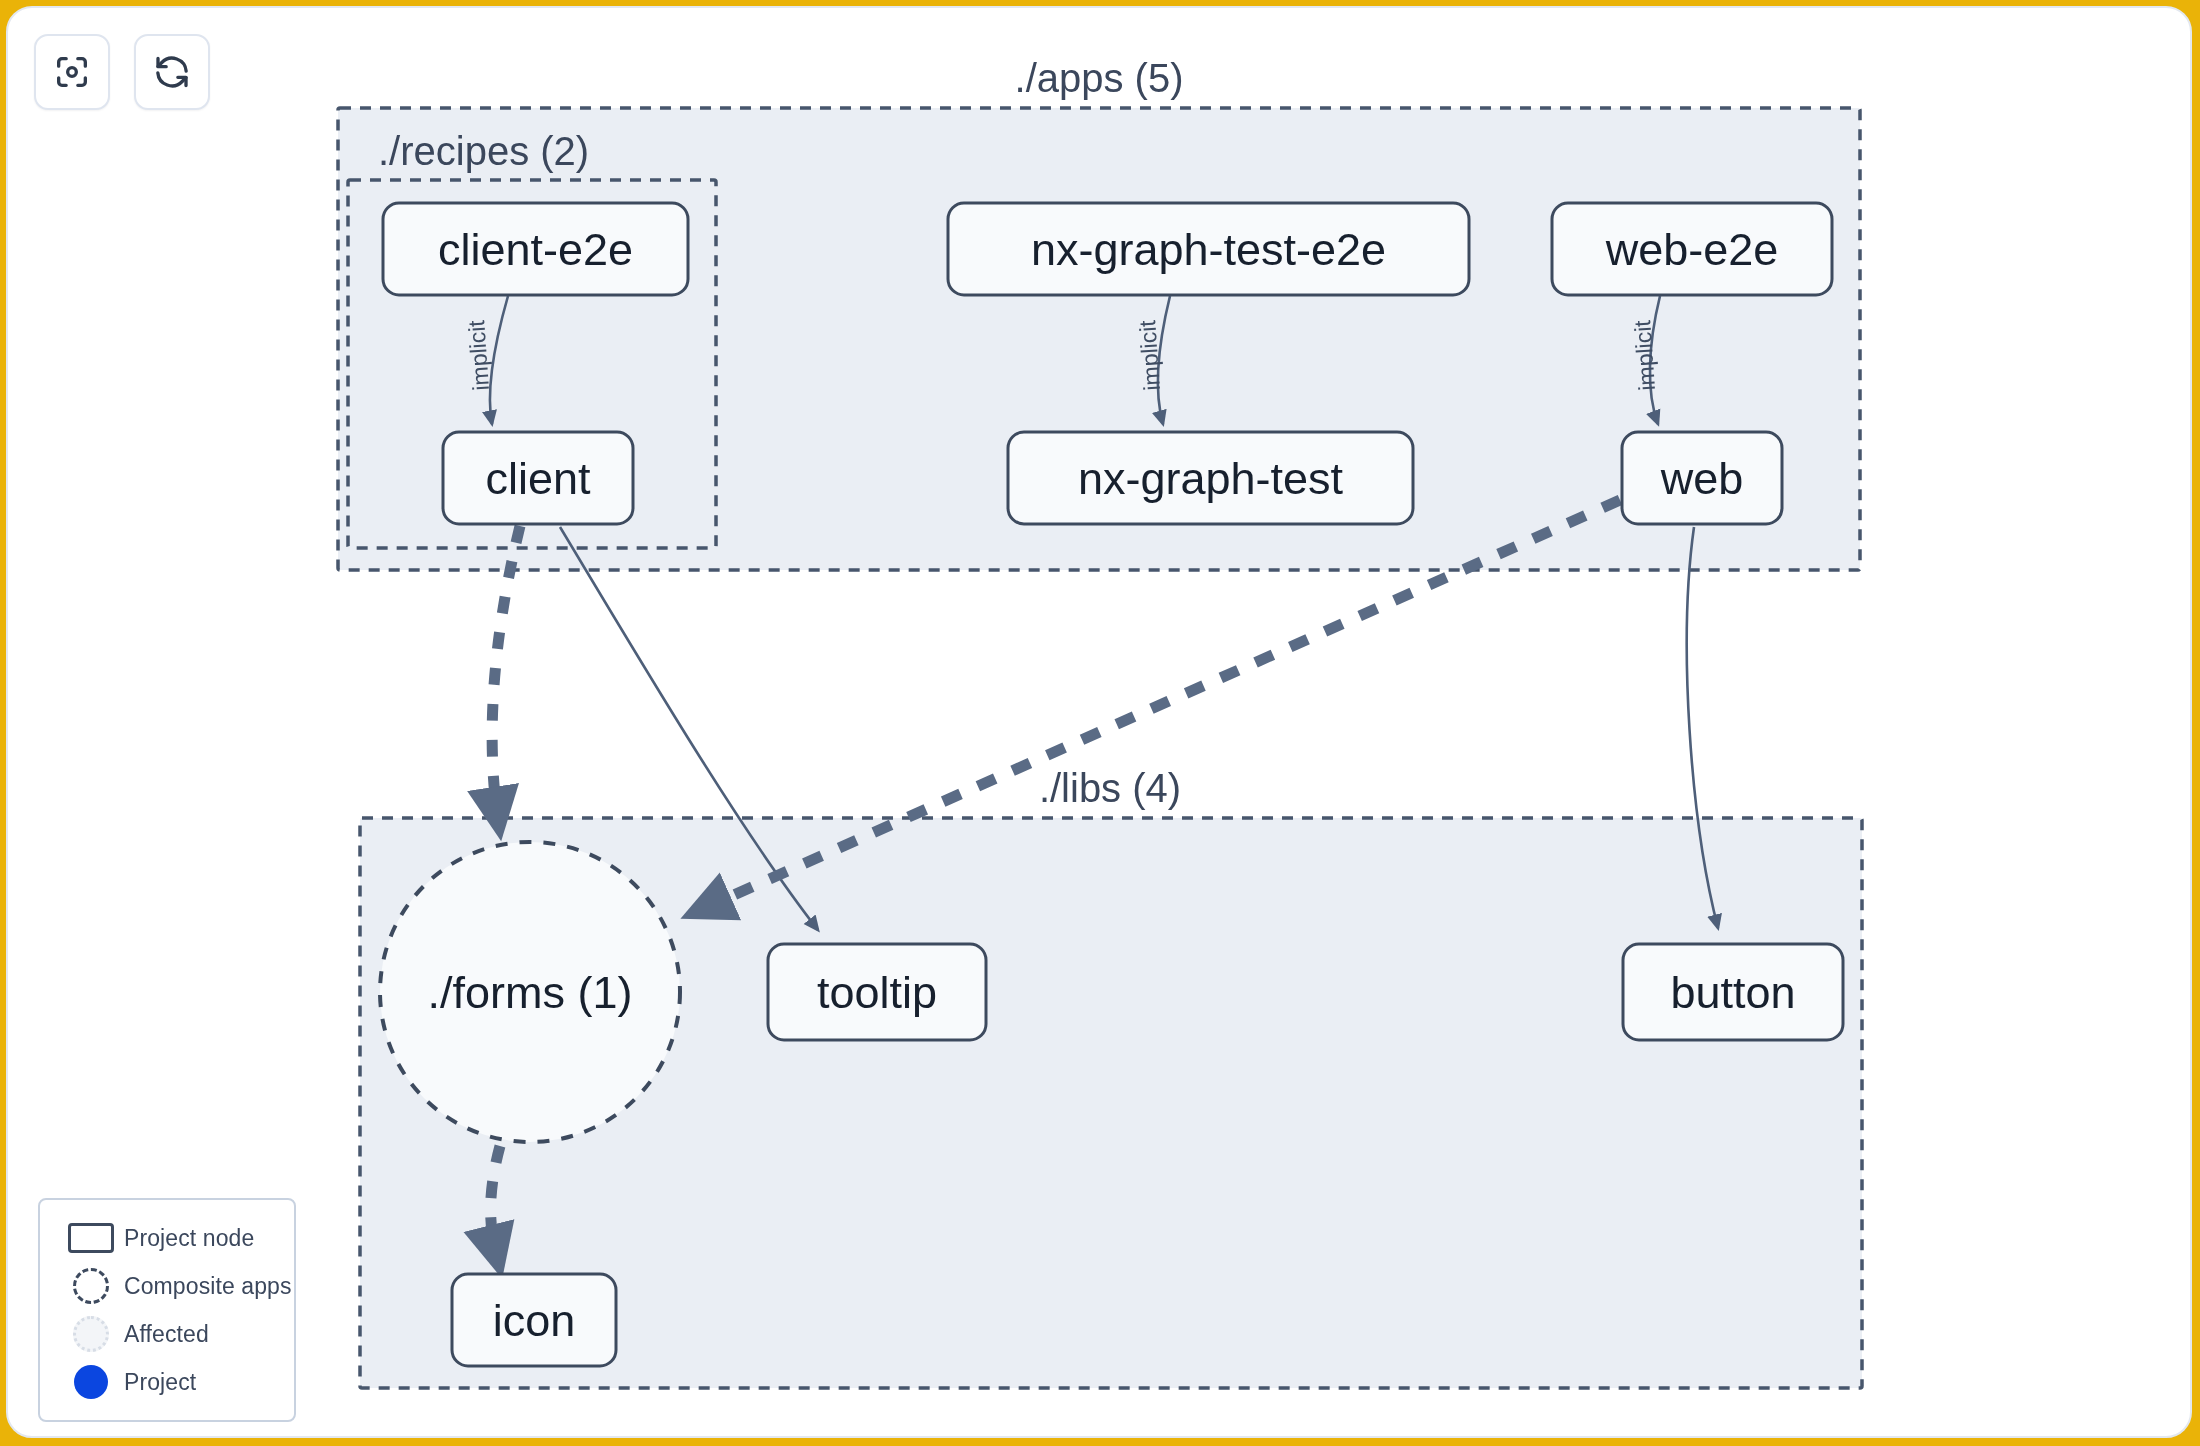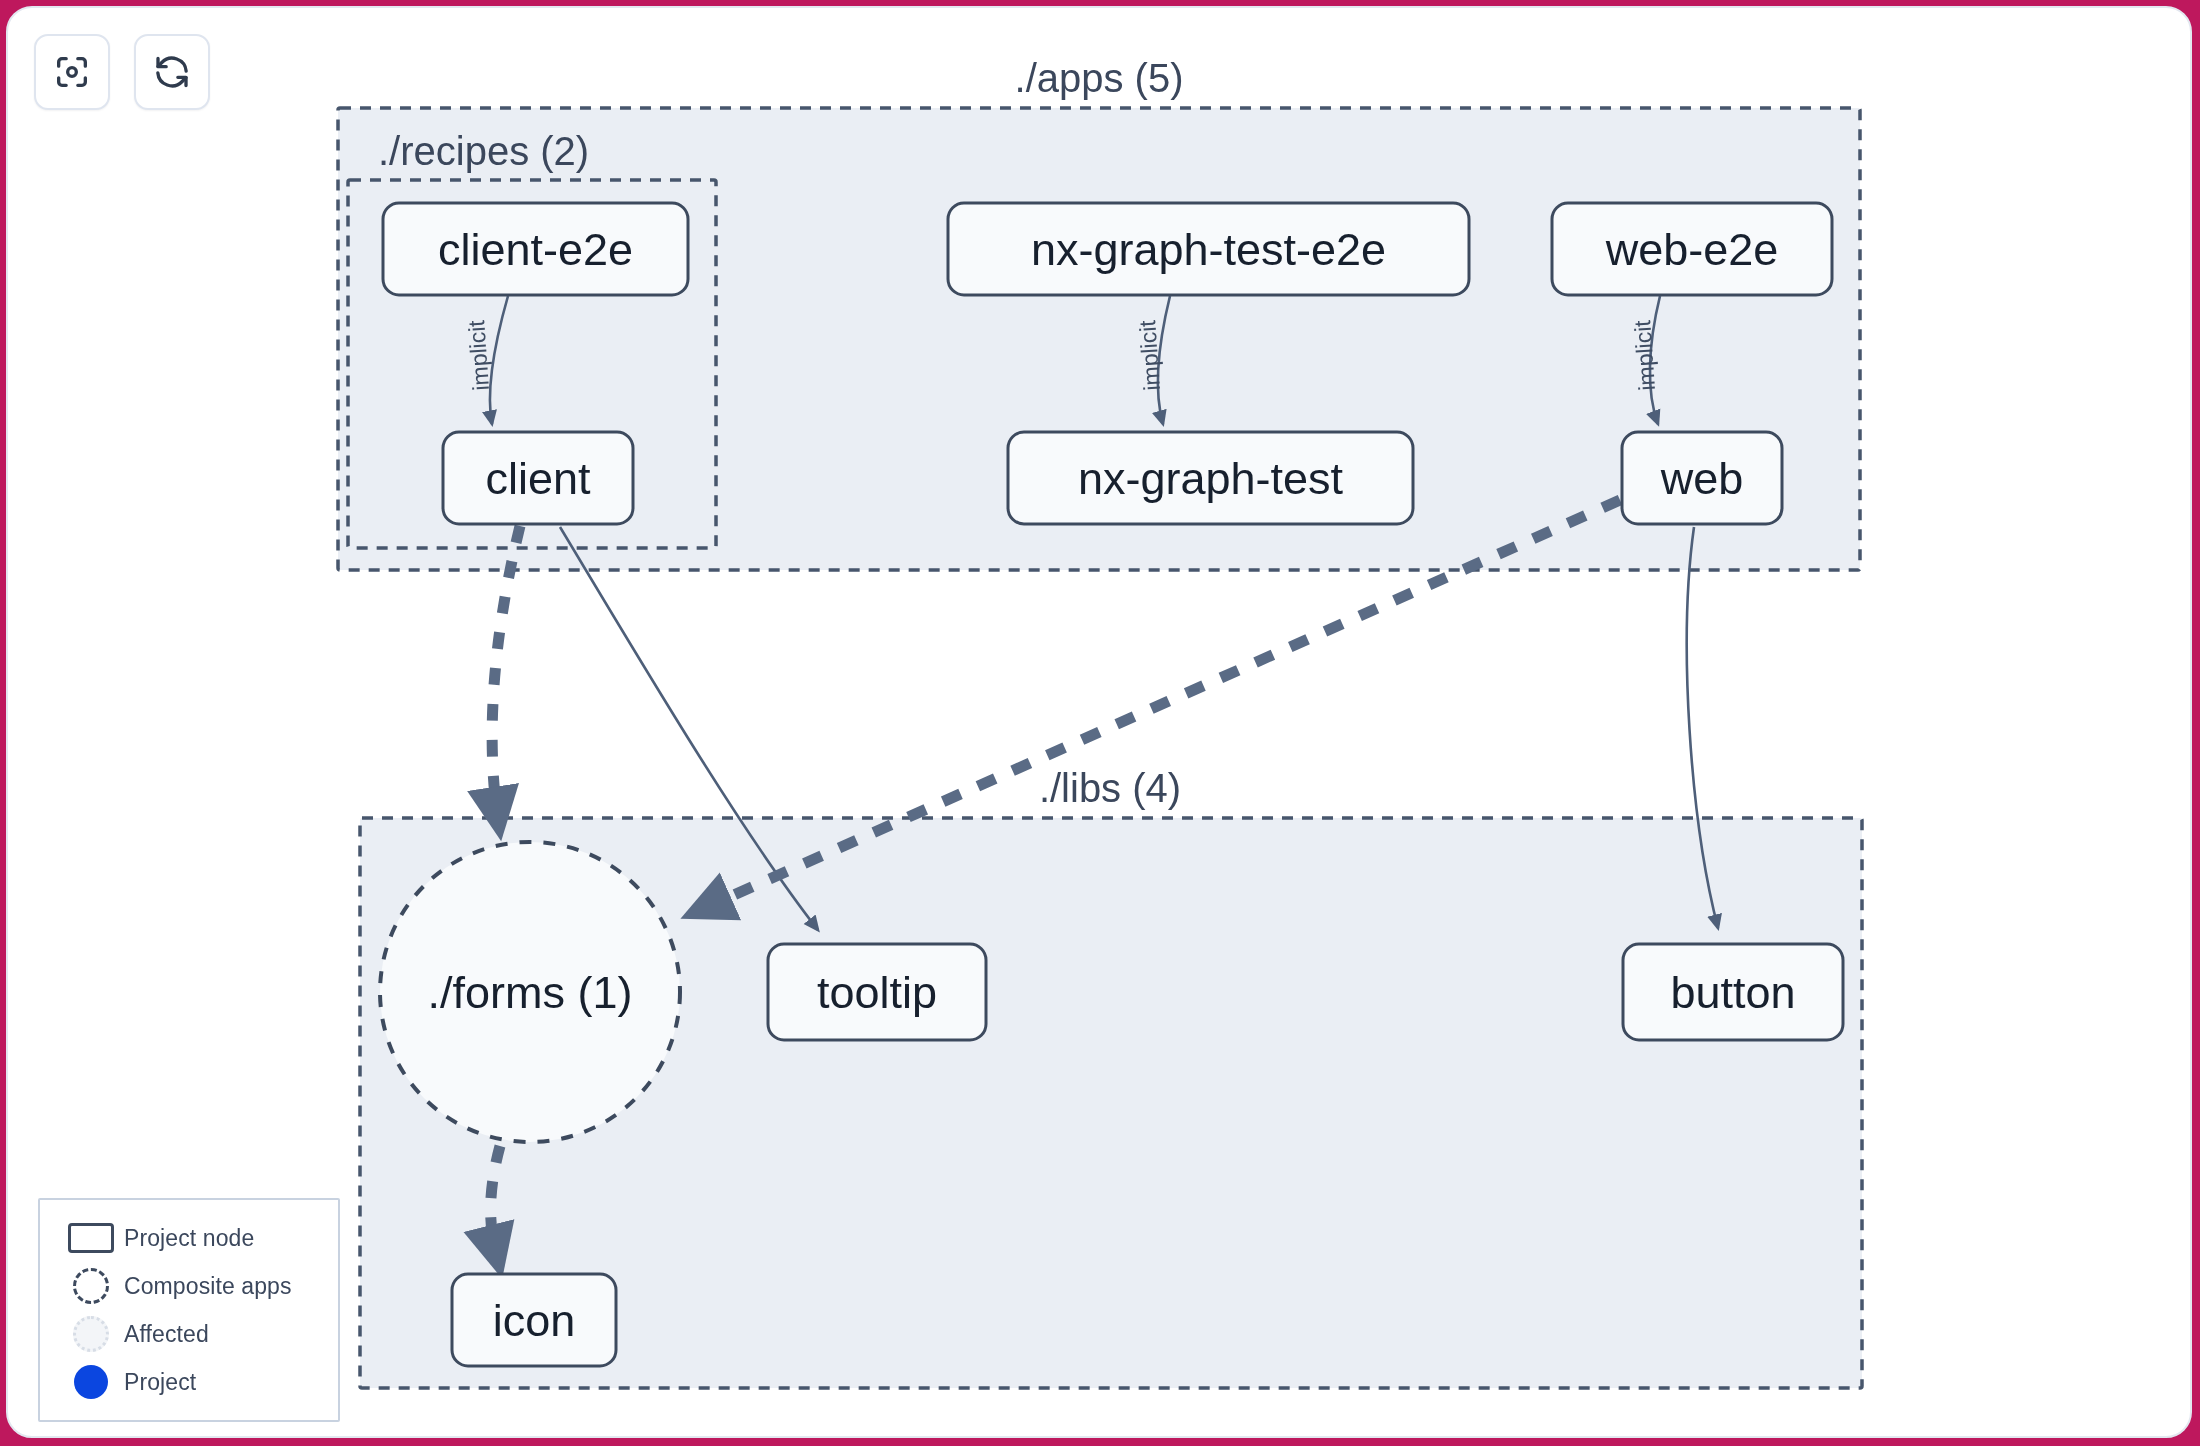--- a/index.html
+++ b/index.html
@@ -6,21 +6,21 @@
   html, body {
     margin: 0;
     padding: 0;
     background: #ffffff;
     font-family: "Liberation Sans", sans-serif;
   }
   #root {
     position: relative;
     width: 2200px;
     height: 1446px;
-    background: #be185d;
+    background: #eab308;
     overflow: hidden;
   }
 
   
   .panel {
     position: absolute;
     left: 6px;
     top: 6px;
     width: 2186px;
     height: 1432px;
@@ -61,24 +61,24 @@
     width: 2200px;
     height: 1446px;
     z-index: 10;
   }
 
   
   .legend {
     position: absolute;
     left: 38px;
     top: 1198px;
-    width: 302px;
+    width: 258px;
     background: #ffffff;
     border: 2px solid #c8d2e0;
-    border-radius: 2px;
+    border-radius: 8px;
     padding: 14px 18px;
     box-sizing: border-box;
     z-index: 30;
   }
   .legend-row {
     display: flex;
     align-items: center;
     height: 48px;
   }
   .legend-swatch {

